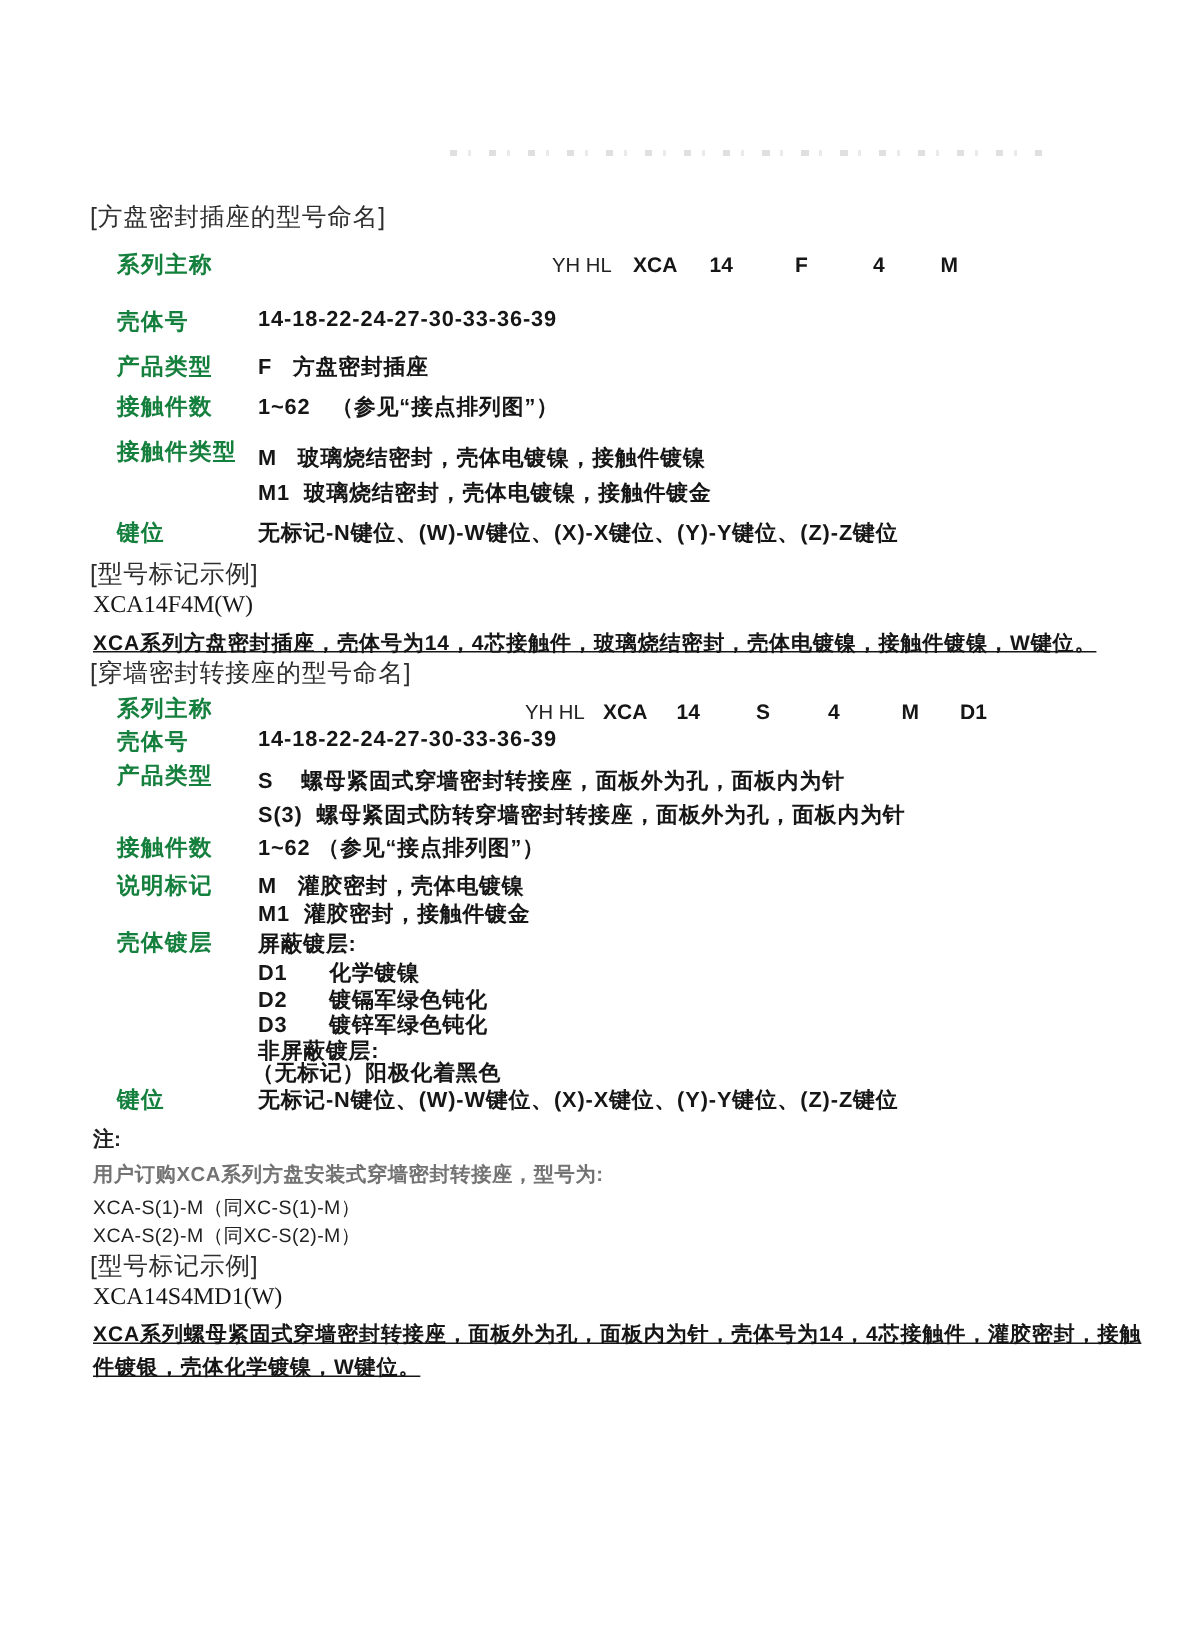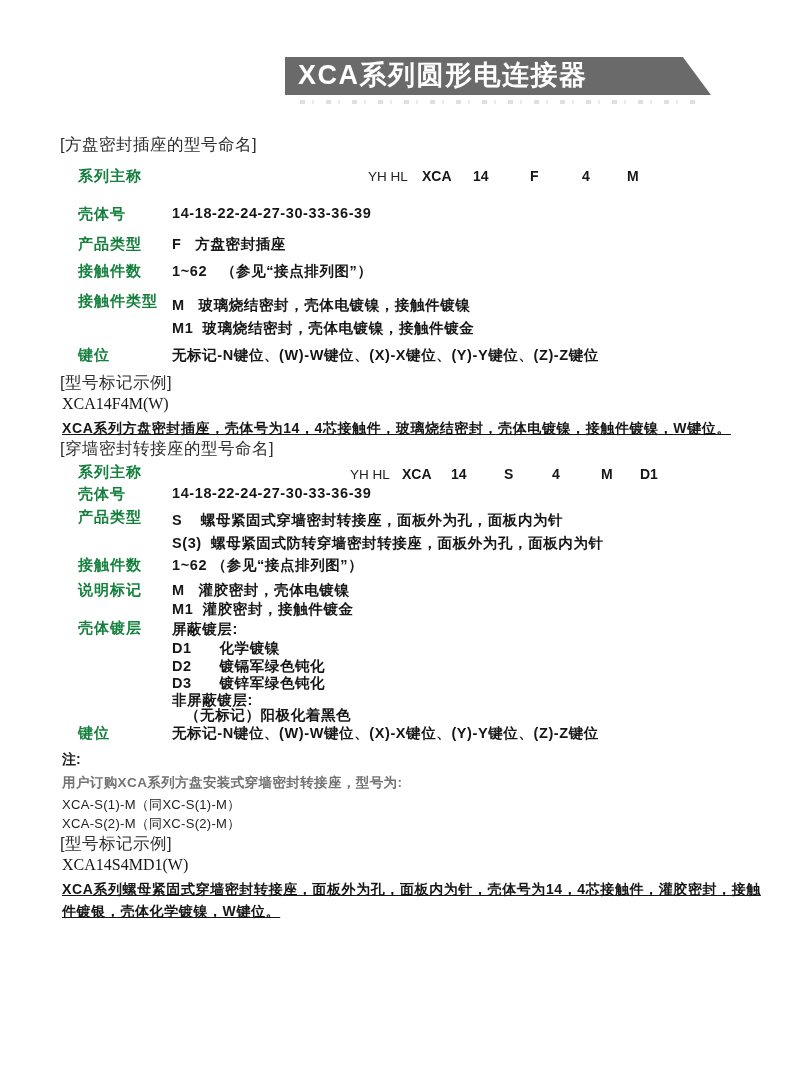--- a/index.html
+++ b/index.html
@@ -41,23 +41,20 @@
   .desc{font-size:14px;font-weight:700;color:#161616;letter-spacing:.6px;white-space:normal;line-height:22px;text-decoration:underline;}
   .note-lbl{font-size:14px;font-weight:700;color:#222;}
   .note-intro{font-size:13.5px;font-weight:700;color:#737373;letter-spacing:.4px;}
   .note-model{font-size:13px;font-weight:400;color:#222;letter-spacing:.3px;}
 </style>
 </head>
 <body>
 
 <div class="page">
 
-  <div class="banner">
-    <div class="banner-title">XCA系列圆形电连接器</div>
-  </div>
   <div class="banner-artifact"></div>
 
   <div class="abs hd" style="left:60px;top:134px">[方盘密封插座的型号命名]</div>
 
   <div class="abs lbl" style="left:78px;top:167px">系列主称</div>
   <div class="abs code-part prefix" style="left:368px;top:169px">YH HL</div>
   <div class="abs code-part" style="left:422px;top:168px">XCA</div>
   <div class="abs code-part" style="left:473px;top:168px">14</div>
   <div class="abs code-part" style="left:530px;top:168px">F</div>
   <div class="abs code-part" style="left:582px;top:168px">4</div>
@@ -107,21 +104,21 @@
   <div class="abs lbl" style="left:78px;top:581px">说明标记</div>
   <div class="abs val" style="left:172px;top:581px">M   灌胶密封，壳体电镀镍</div>
   <div class="abs val" style="left:172px;top:600px">M1  灌胶密封，接触件镀金</div>
 
   <div class="abs lbl" style="left:78px;top:619px">壳体镀层</div>
   <div class="abs val" style="left:172px;top:620px">屏蔽镀层:</div>
   <div class="abs val" style="left:172px;top:639px">D1      化学镀镍</div>
   <div class="abs val" style="left:172px;top:657px">D2      镀镉军绿色钝化</div>
   <div class="abs val" style="left:172px;top:674px">D3      镀锌军绿色钝化</div>
   <div class="abs val" style="left:172px;top:691px">非屏蔽镀层:</div>
-  <div class="abs val" style="left:185px;top:706px">（无标记）阳极化着黑色</div>
+  <div class="abs val" style="left:168px;top:706px">（无标记）阳极化着黑色</div>
 
   <div class="abs lbl" style="left:78px;top:724px">键位</div>
   <div class="abs val" style="left:172px;top:724px">无标记-N键位、(W)-W键位、(X)-X键位、(Y)-Y键位、(Z)-Z键位</div>
 
   <div class="abs note-lbl" style="left:62px;top:751px">注:</div>
   <div class="abs note-intro" style="left:62px;top:774px">用户订购XCA系列方盘安装式穿墙密封转接座，型号为:</div>
   <div class="abs note-model" style="left:62px;top:796px">XCA-S(1)-M（同XC-S(1)-M）</div>
   <div class="abs note-model" style="left:62px;top:815px">XCA-S(2)-M（同XC-S(2)-M）</div>
 
   <div class="abs hd" style="left:60px;top:833px">[型号标记示例]</div>

